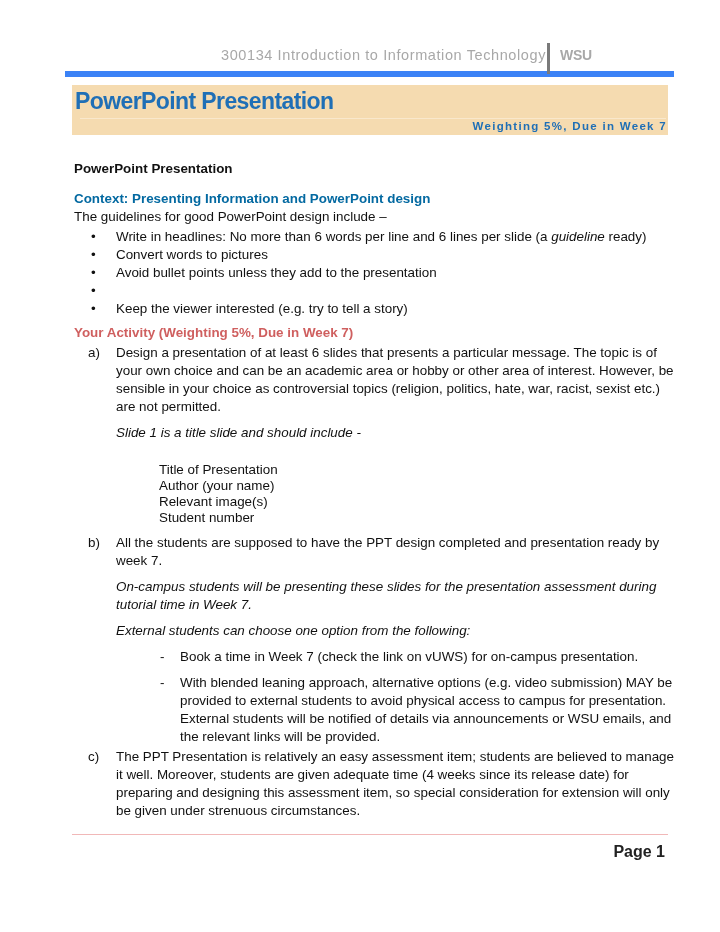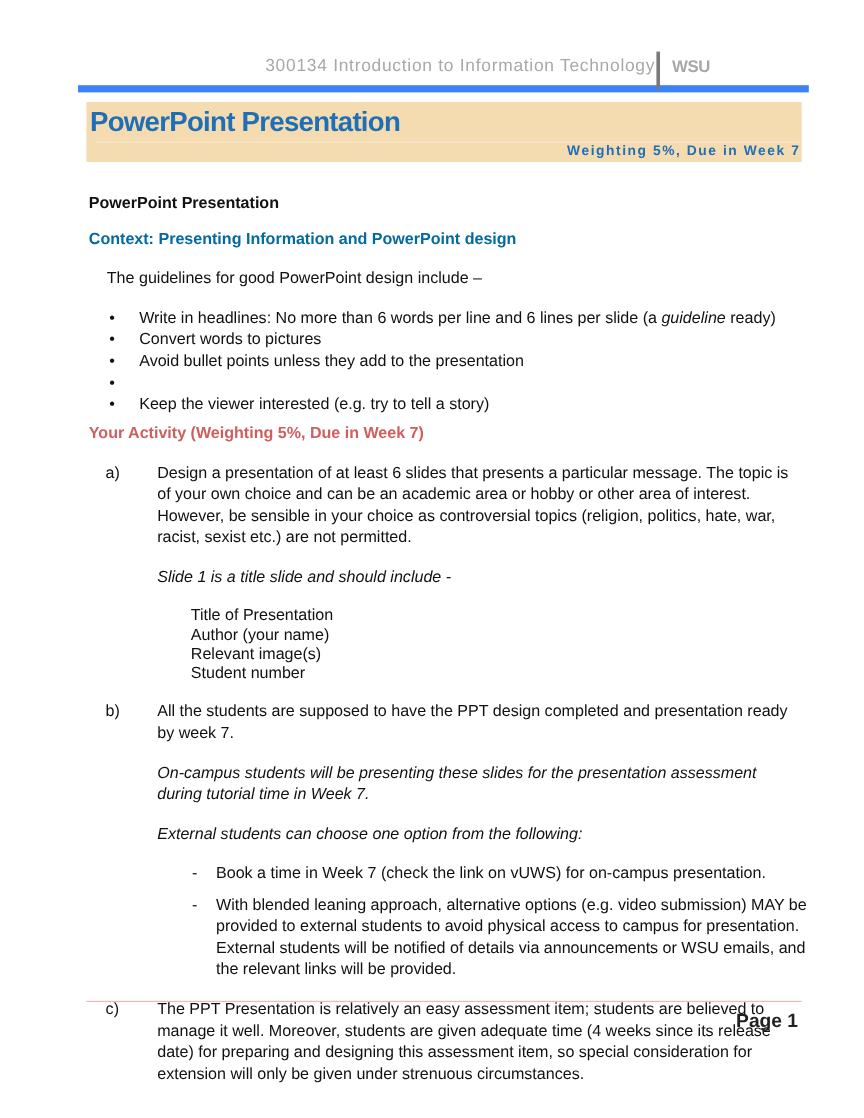--- a/index.html
+++ b/index.html
@@ -98,21 +98,21 @@
       font-weight: bold;
       margin: 0 0 12px 0;
       font-size: 13.4px;
     }
     .context-heading {
       font-weight: bold;
       color: #0369a1;
       margin: 0;
     }
     p {
-      margin: 15px;
+      margin: 0;
     }
     ul.bullets {
       list-style: none;
       margin: 2px 0 0 0;
       padding: 0;
     }
     ul.bullets li {
       position: relative;
       padding-left: 42px;
       height: 18px;
@@ -137,21 +137,21 @@
       position: absolute;
       left: 14px;
       top: 0;
     }
     .item p + p, .item .sub-block {
       margin-top: 8px;
       font-style: italic;
     }
     .indented-list {
       padding-left: 43px;
-      margin-top: 2px;
+      margin-top: 20px;
     }
     .indented-list div {
       line-height: 16px;
     }
     .dash-list {
       list-style: none;
       margin: 8px 0 0 0;
       padding: 0;
     }
     .dash-list li {

